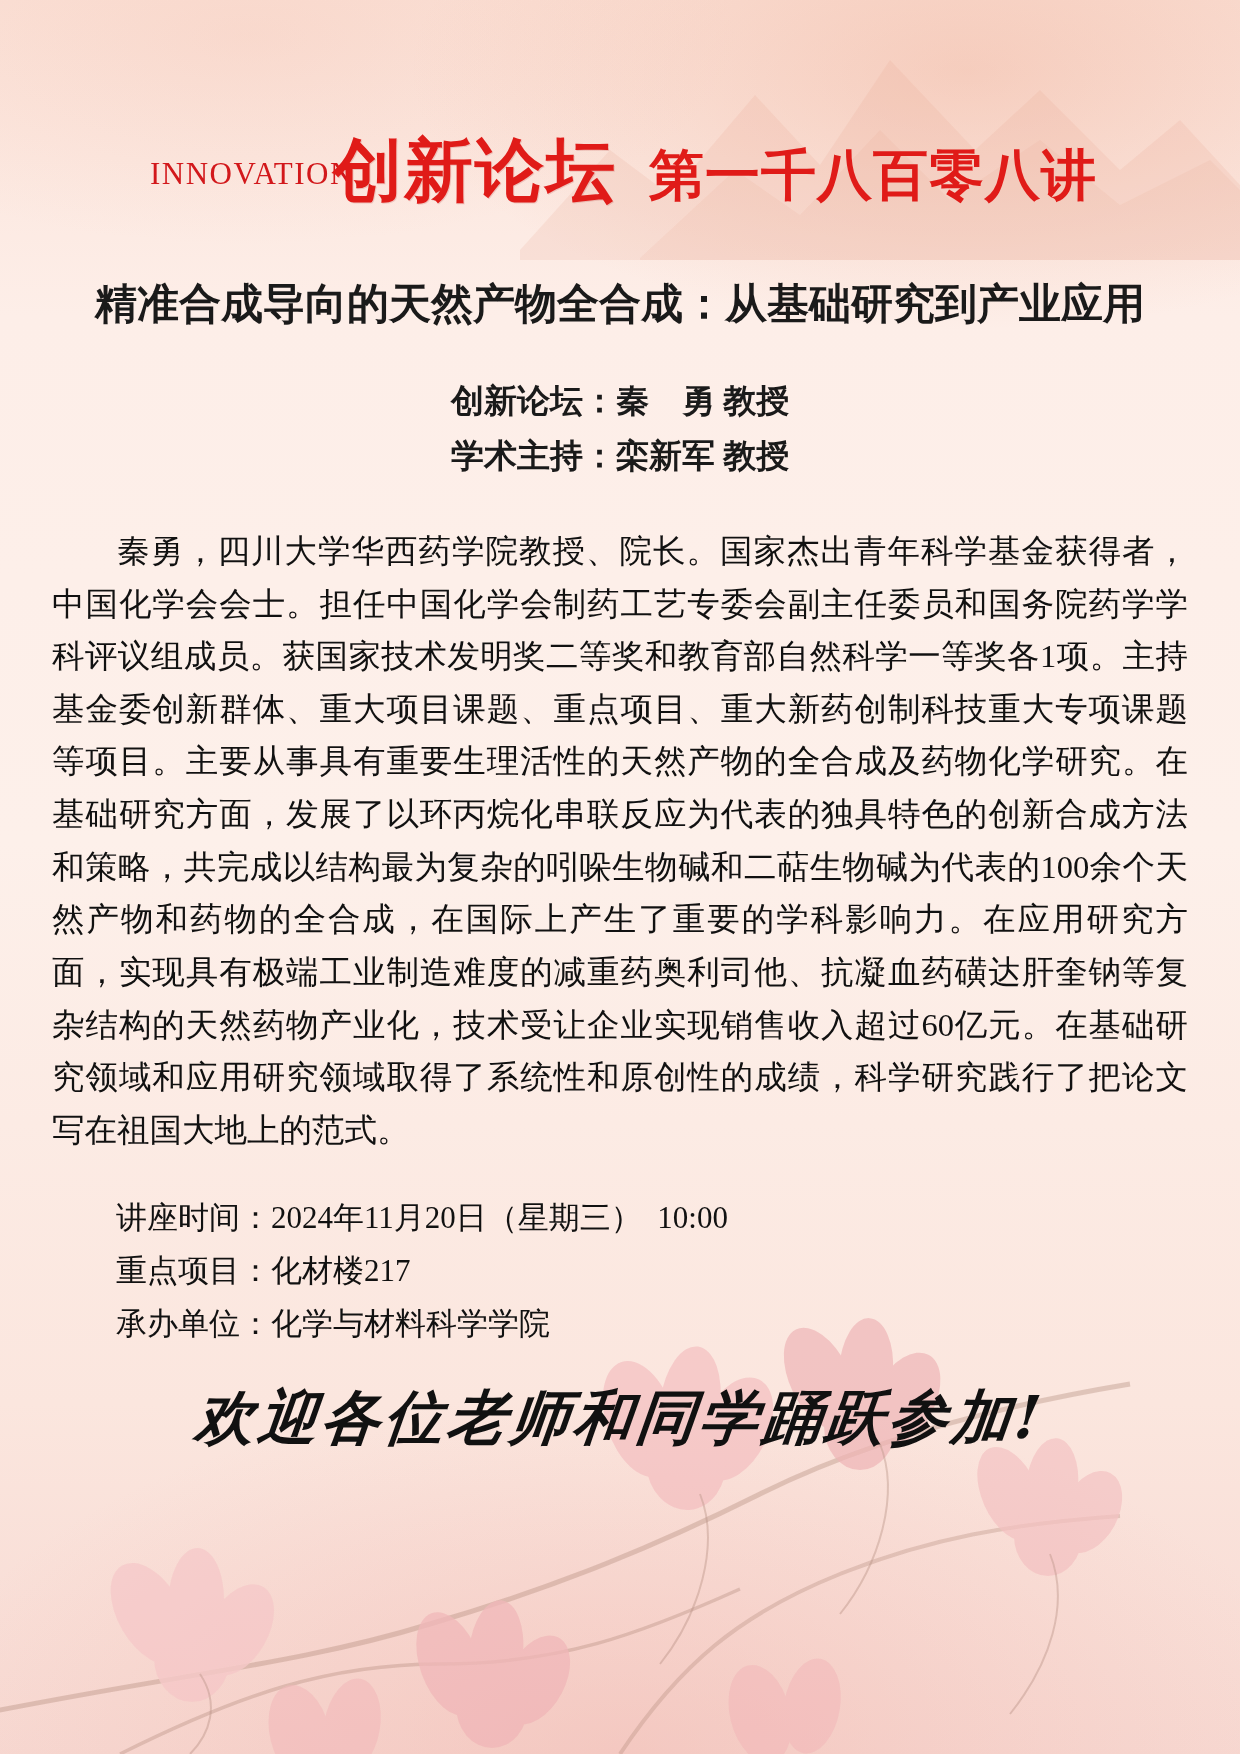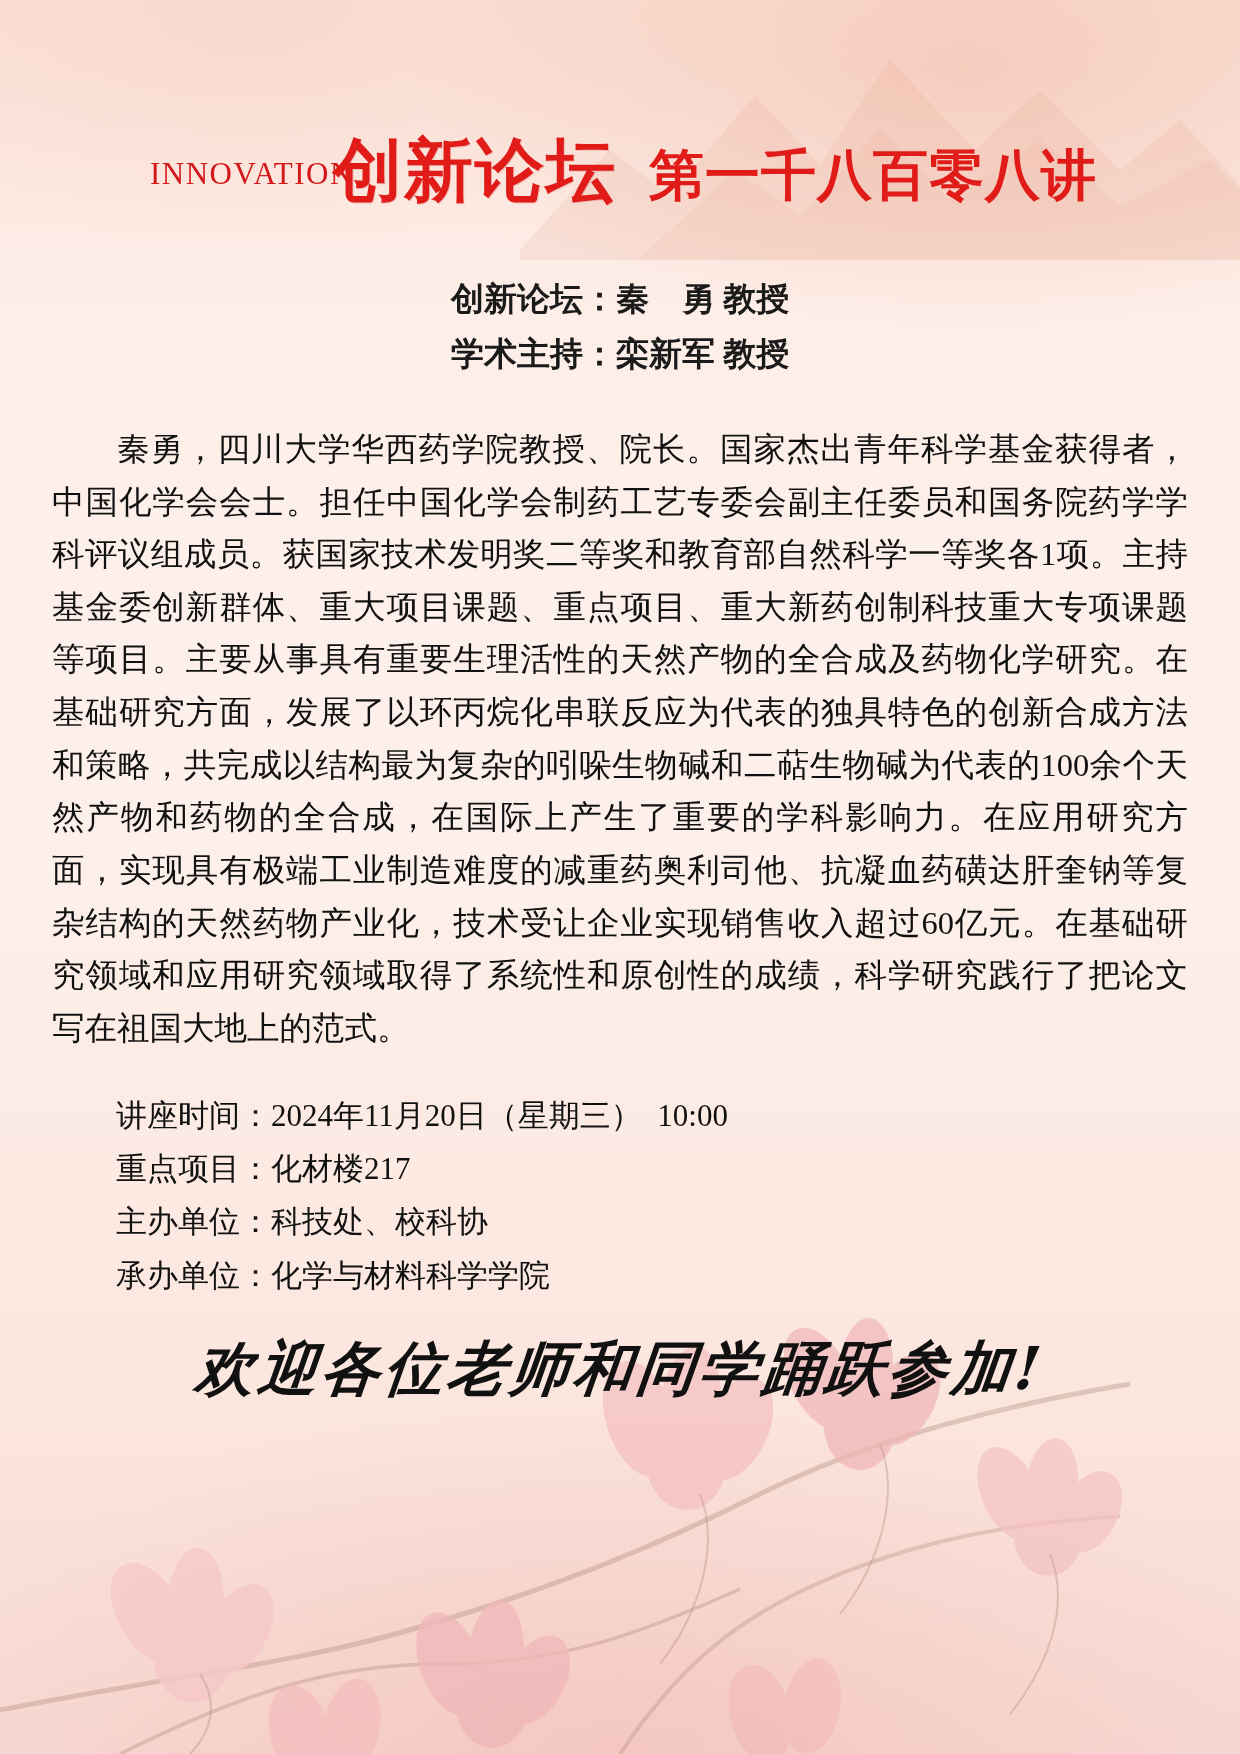--- a/index.html
+++ b/index.html
@@ -217,31 +217,31 @@
           <path d="M40,52 C52,46 70,47 82,56 C70,54 54,56 44,62 Z" fill="#ffffff" opacity="0.85"></path>
         </svg>
         <div class="logo-text">INNOVATION</div>
       </div>
       <div>
         <span class="title-main">创新论坛</span>
         <span class="title-sub">第一千八百零八讲</span>
       </div>
     </div>
 
+    <div class="lecture-title">精准合成导向的天然产物全合成：从基础研究到产业应用</div>
 
     <div class="speakers">
       <div class="speaker-line">创新论坛：秦　勇 教授</div>
       <div class="speaker-line">学术主持：栾新军 教授</div>
     </div>
 
     <div class="bio">秦勇，四川大学华西药学院教授、院长。国家杰出青年科学基金获得者，中国化学会会士。担任中国化学会制药工艺专委会副主任委员和国务院药学学科评议组成员。获国家技术发明奖二等奖和教育部自然科学一等奖各1项。主持基金委创新群体、重大项目课题、重点项目、重大新药创制科技重大专项课题等项目。主要从事具有重要生理活性的天然产物的全合成及药物化学研究。在基础研究方面，发展了以环丙烷化串联反应为代表的独具特色的创新合成方法和策略，共完成以结构最为复杂的吲哚生物碱和二萜生物碱为代表的100余个天然产物和药物的全合成，在国际上产生了重要的学科影响力。在应用研究方面，实现具有极端工业制造难度的减重药奥利司他、抗凝血药磺达肝奎钠等复杂结构的天然药物产业化，技术受让企业实现销售收入超过60亿元。在基础研究领域和应用研究领域取得了系统性和原创性的成绩，科学研究践行了把论文写在祖国大地上的范式。</div>
 
     <div class="details">
       <div class="detail-row">讲座时间：2024年11月20日（星期三）  10:00</div>
       <div class="detail-row">重点项目：化材楼217</div>
-      <div class="detail-row">主办单位：科技处、校科协</div>
       <div class="detail-row">承办单位：化学与材料科学学院</div>
     </div>
 
     <div class="footer">欢迎各位老师和同学踊跃参加!</div>
 
   </div>
 </div>
 
 </body></html>

